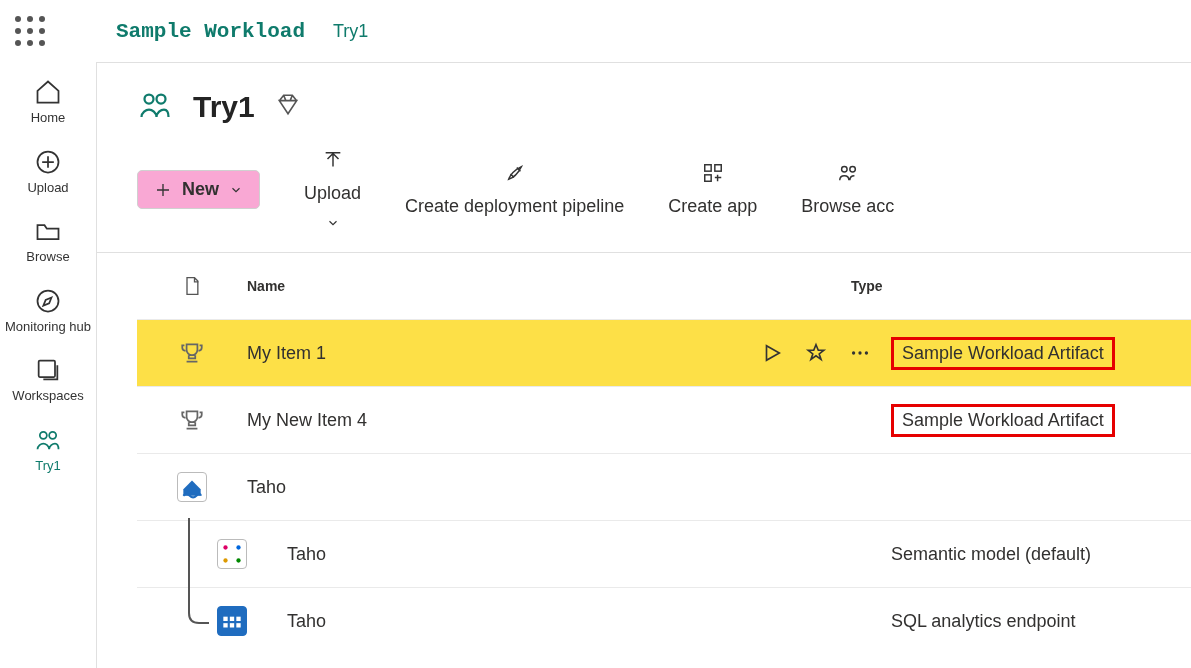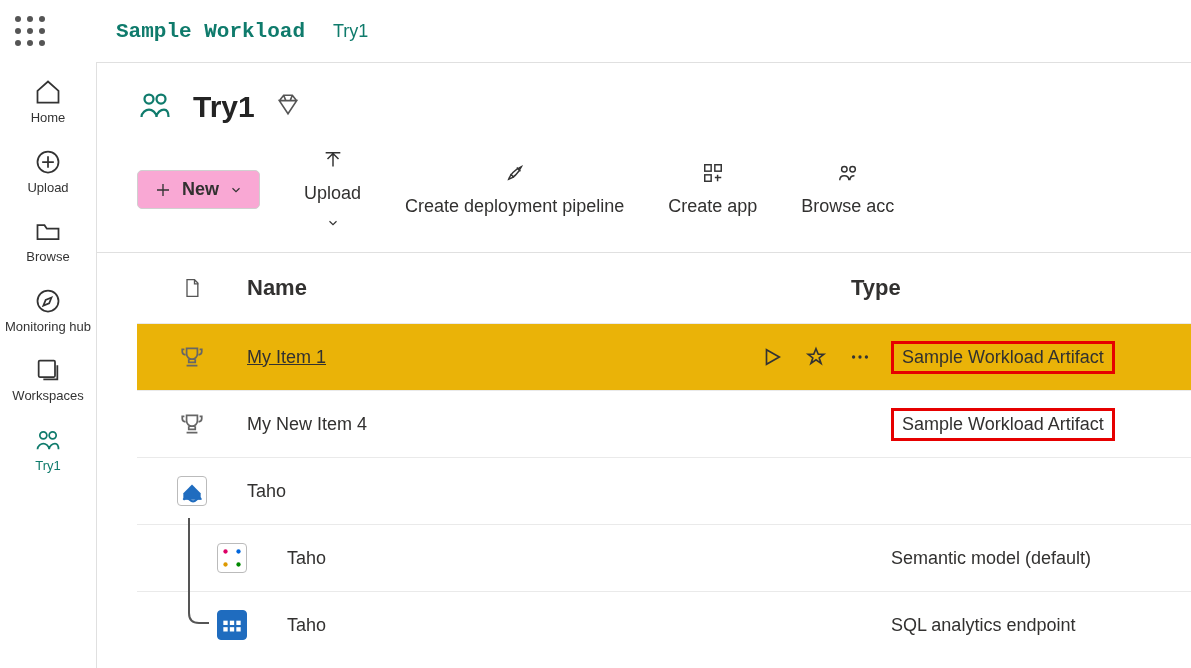--- a/index.html
+++ b/index.html
@@ -98,38 +98,38 @@
   }
   .toolbar-action svg { width: 22px; height: 22px; }
   .chev { width: 14px !important; height: 14px !important; }
 
   
   .list-container { flex: 1; overflow: auto; padding-left: 40px; }
   .list-header {
     display: flex;
     align-items: center;
     padding: 22px 0;
-    font-size: 22px;
+    font-size: 14px;
     font-weight: 600;
     color: #323130;
   }
   .col-icon { width: 110px; display: flex; justify-content: center; }
   .col-name { flex: 1; }
   .col-actions { width: 180px; display: flex; align-items: center; gap: 22px; justify-content: flex-end; padding-right: 20px; }
   .col-type { width: 340px; }
 
   .list-row {
     display: flex;
     align-items: center;
     height: 67px;
     border-top: 1px solid #eaeaea;
     font-size: 18px;
     color: #323130;
   }
-  .list-row.hover { background: #eab308; text-decoration: underline; }
+  .list-row.hover { background: #fde047; }
   .row-icon { width: 110px; display: flex; justify-content: center; align-items: center; }
   .row-icon svg { width: 26px; height: 26px; }
   .row-name { flex: 1; cursor: pointer; }
   .row-actions { width: 180px; display: flex; align-items: center; gap: 22px; justify-content: flex-end; padding-right: 20px; }
   .row-actions svg { width: 22px; height: 22px; cursor: pointer; }
   .row-type { width: 300px; }
   .highlight-box { border: 3px solid #e60000; padding: 3px 8px; display: inline-block; }
   .row-indent { padding-left: 70px; }
 
   .square-icon {

